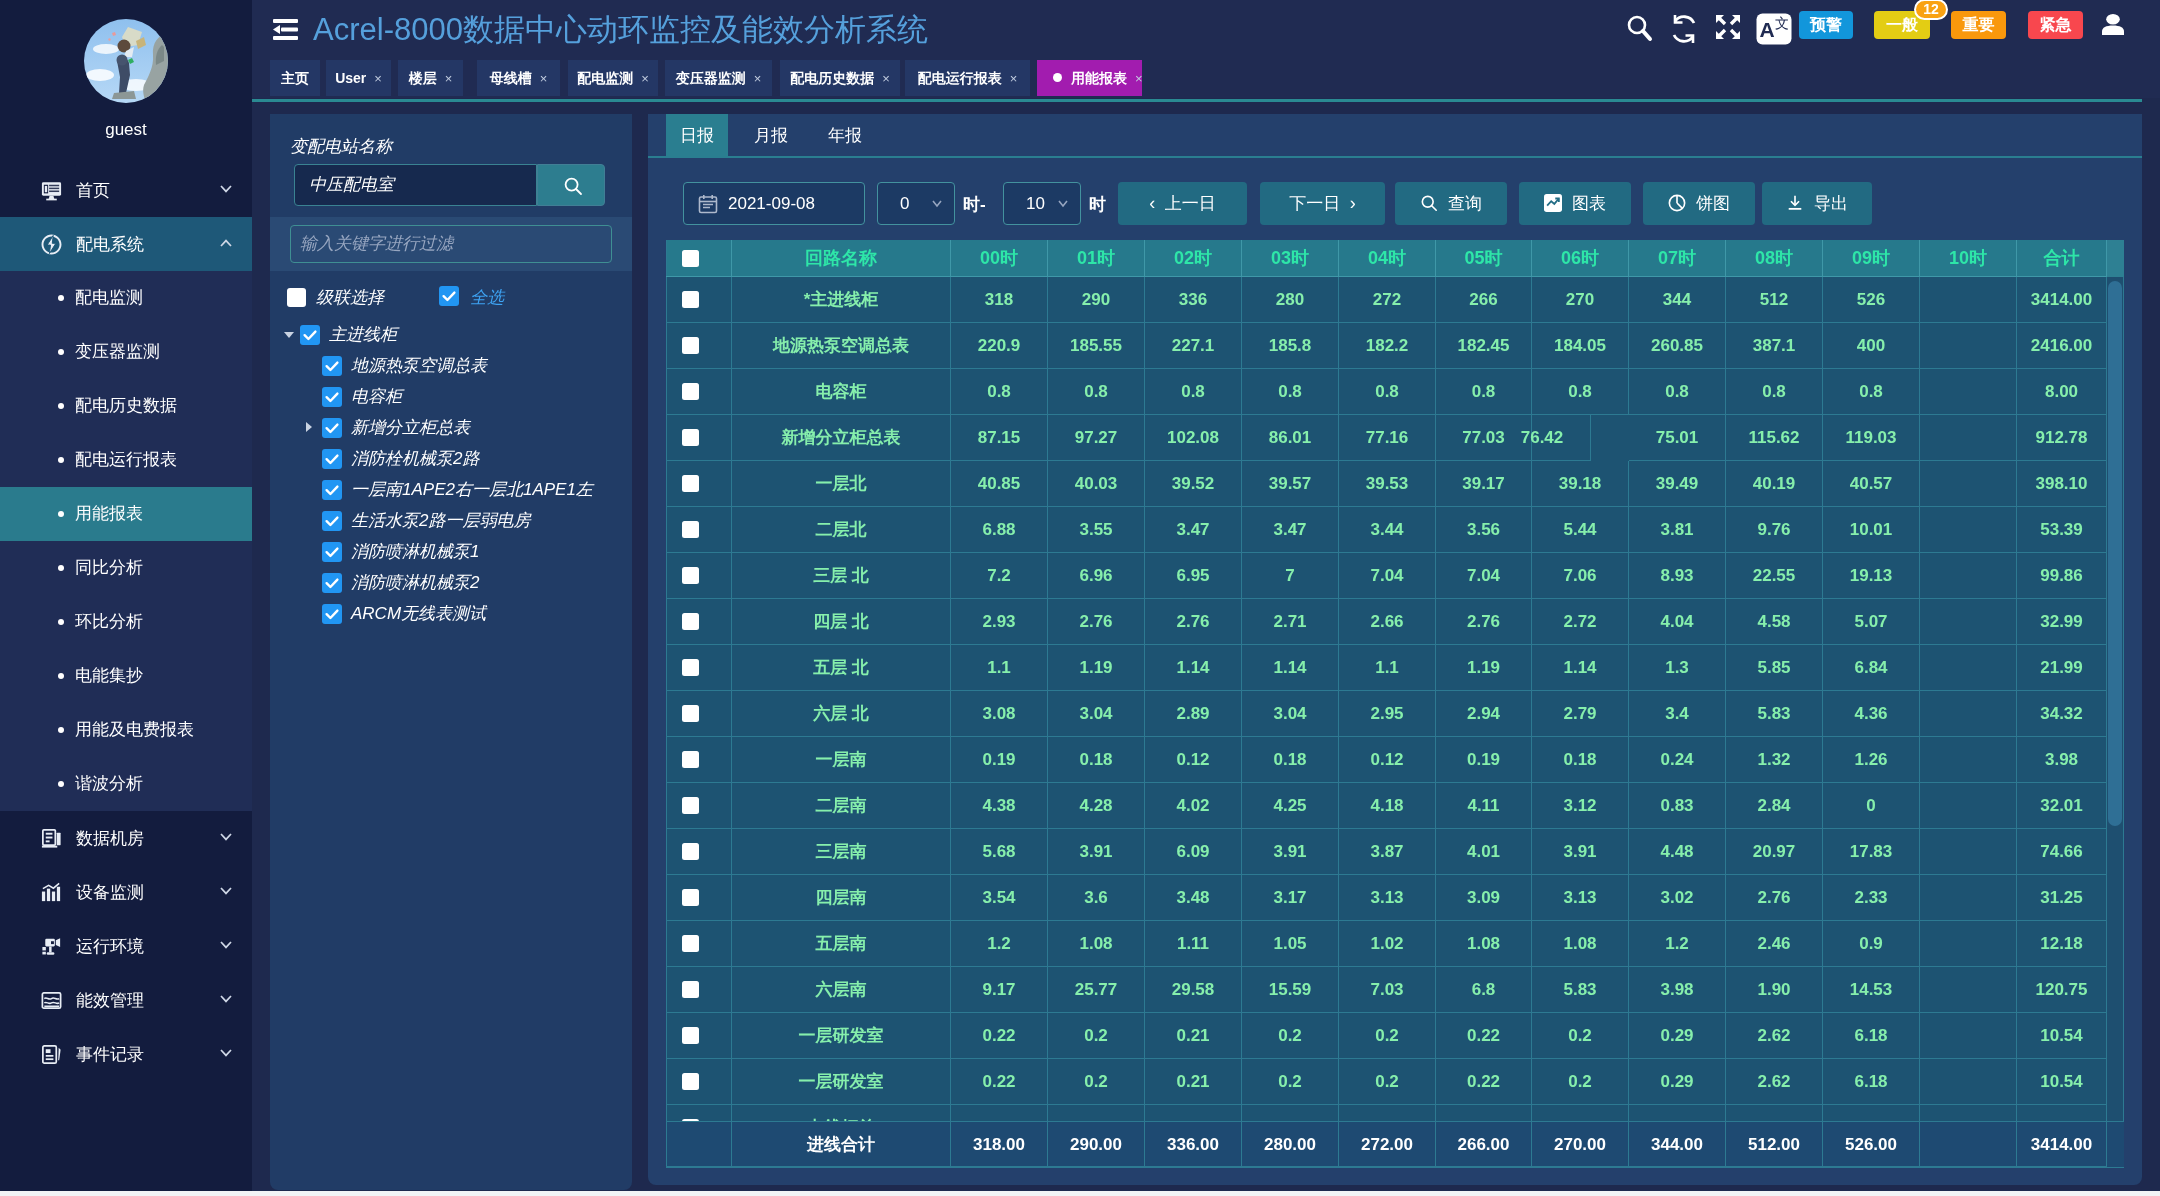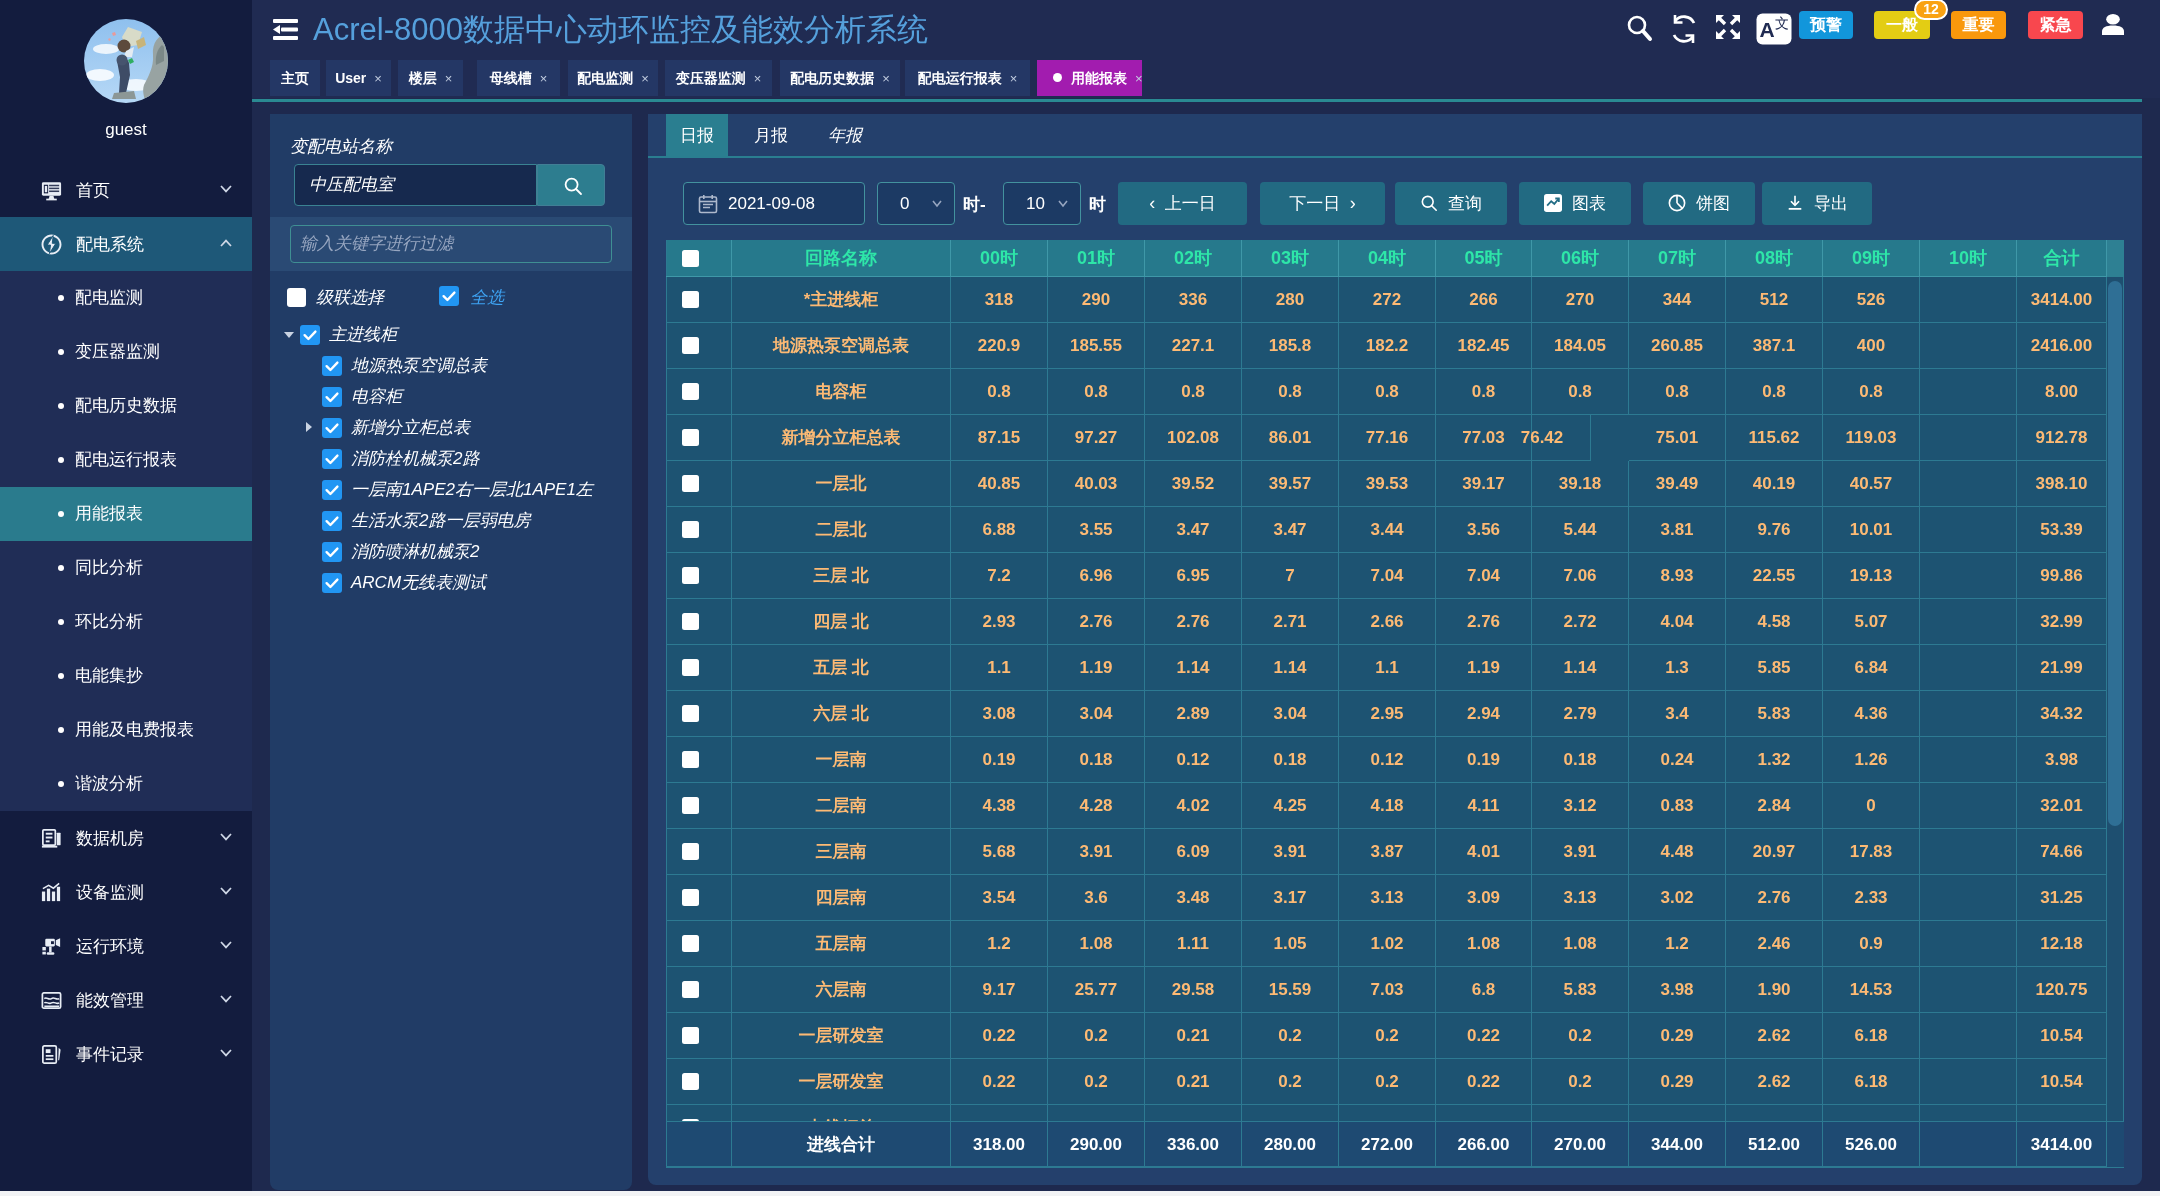--- a/index.html
+++ b/index.html
@@ -75,21 +75,21 @@
 .tlbl { margin-left:9px; }
 .caret-d { position:absolute; left:14px; top:13px; width:0; height:0; border-left:5px solid transparent; border-right:5px solid transparent; border-top:6px solid #c9d3e2; }
 .caret-r { position:absolute; left:36px; top:10px; width:0; height:0; border-top:5px solid transparent; border-bottom:5px solid transparent; border-left:6px solid #c9d3e2; }
 
 
 #mpanel { position:absolute; left:648px; top:114px; width:1494px; height:1071px; background:#24406c; border-radius:0 0 8px 8px; }
 #mtabs { position:absolute; left:0; top:0; width:1494px; height:44px; border-bottom:2px solid #2a7e90; }
 .mtab { float:left; height:44px; line-height:44px; color:#fff; font-size:17px; text-align:center; }
 #mtab1 { width:62px; margin-left:18px; background:#2a7e90; }
 #mtab2 { width:62px; margin-left:12px; }
-#mtab3 { width:62px; margin-left:12px;font-style:italic; }
+#mtab3 { width:62px; margin-left:12px; }
 
 
 #toolbar { position:absolute; left:0; top:46px; width:1494px; height:90px; }
 .tbx { position:absolute; top:22px; height:43px; background:#1c3a64; border:1px solid #43929e; border-radius:4px; color:#fff; font-size:17px; }
 #datebox { left:35px; width:182px; line-height:41px; }
 #datebox svg { position:absolute; left:14px; top:11px; }
 #datebox span { margin-left:44px; }
 #sel1 { left:229px; width:78px; line-height:41px; }
 #sel2 { left:355px; width:78px; line-height:41px; }
 .selv { margin-left:22px; }
@@ -105,21 +105,21 @@
 #btn-pie { left:995px; width:112px; }
 #btn-exp { left:1114px; width:110px; }
 .bic { display:inline-block; vertical-align:-3px; margin-right:10px; }
 .chv { font-family:"Liberation Sans",sans-serif; font-size:18px; }
 
 
 #tablewrap { position:absolute; left:18px; top:126px; width:1458px; height:928px; }
 #thead { position:absolute; left:0; top:0; width:1441px; height:36px; box-sizing:content-box; border-bottom:1px solid #3f98a8; background:#26798c; color:#2ee6a8; font-size:18px; font-weight:bold; }
 #thead .tc { line-height:36px; border-right:1px solid #3f98a8; }
 #thead-fill { position:absolute; left:1441px; top:0; width:17px; height:37px; background:#2e8093; }
-.trow { position:absolute; left:0; width:1441px; height:46px; background:#1d5372; color:#fdba74; font-size:17px; font-weight:bold; }
+.trow { position:absolute; left:0; width:1441px; height:46px; background:#1d5372; color:#86efac; font-size:17px; font-weight:bold; }
 .trow .tc { line-height:45px; border-bottom:1px solid #2d7a92; border-right:1px solid #2d7a92; }
 .tc { position:absolute; top:0; height:100%; text-align:center; overflow:hidden; }
 .tc:first-child { border-left:1px solid #2d7a92; }
 .wcb { position:absolute; left:15px; top:50%; margin-top:-8.5px; width:17px; height:17px; background:#fff; border-radius:2.5px; }
 #tbody-clip { position:absolute; left:0; top:37px; width:1441px; height:844px; overflow:hidden; }
 #tfoot { position:absolute; left:0; top:881px; width:1458px; height:47px; background:#1e4a72; color:#fff; font-size:17px; font-weight:bold; border-top:1px solid #2d7a92; border-bottom:1px solid #2d7a92; }
 #tfoot .tc { line-height:46px; border-right:1px solid #2d7a92; border-bottom:1px solid #2d7a92; }
 #vscroll { position:absolute; left:1441px; top:37px; width:17px; height:844px; background:#1e4f70; border-right:1px solid #2d7a92; }
 #vthumb { position:absolute; left:1px; top:4px; width:14px; height:545px; background:#2f6f95; border-radius:7px; }
 </style>
@@ -387,20 +387,24 @@
             <rect x="0" y="0" width="20" height="20" rx="3" fill="#2196f3"></rect>
             <path d="M4.6 10.2 L8.4 14 L15.4 6.6" stroke="#fff" stroke-width="2.4" fill="none" stroke-linecap="round" stroke-linejoin="round"></path>
           </svg></span><span class="tlbl">一层南1APE2右一层北1APE1左</span></div>
 <div class="ti"><span class="bcb"><svg width="20" height="20" viewBox="0 0 20 20">
             <rect x="0" y="0" width="20" height="20" rx="3" fill="#2196f3"></rect>
             <path d="M4.6 10.2 L8.4 14 L15.4 6.6" stroke="#fff" stroke-width="2.4" fill="none" stroke-linecap="round" stroke-linejoin="round"></path>
           </svg></span><span class="tlbl">生活水泵2路一层弱电房</span></div>
 <div class="ti"><span class="bcb"><svg width="20" height="20" viewBox="0 0 20 20">
             <rect x="0" y="0" width="20" height="20" rx="3" fill="#2196f3"></rect>
             <path d="M4.6 10.2 L8.4 14 L15.4 6.6" stroke="#fff" stroke-width="2.4" fill="none" stroke-linecap="round" stroke-linejoin="round"></path>
+          </svg></span><span class="tlbl">消防喷淋机械泵1</span></div>
+<div class="ti"><span class="bcb"><svg width="20" height="20" viewBox="0 0 20 20">
+            <rect x="0" y="0" width="20" height="20" rx="3" fill="#2196f3"></rect>
+            <path d="M4.6 10.2 L8.4 14 L15.4 6.6" stroke="#fff" stroke-width="2.4" fill="none" stroke-linecap="round" stroke-linejoin="round"></path>
           </svg></span><span class="tlbl">消防喷淋机械泵2</span></div>
 <div class="ti"><span class="bcb"><svg width="20" height="20" viewBox="0 0 20 20">
             <rect x="0" y="0" width="20" height="20" rx="3" fill="#2196f3"></rect>
             <path d="M4.6 10.2 L8.4 14 L15.4 6.6" stroke="#fff" stroke-width="2.4" fill="none" stroke-linecap="round" stroke-linejoin="round"></path>
           </svg></span><span class="tlbl">ARCM无线表测试</span></div>
   </div>
 </div>
 
 <div id="mpanel">
   <div id="mtabs">

